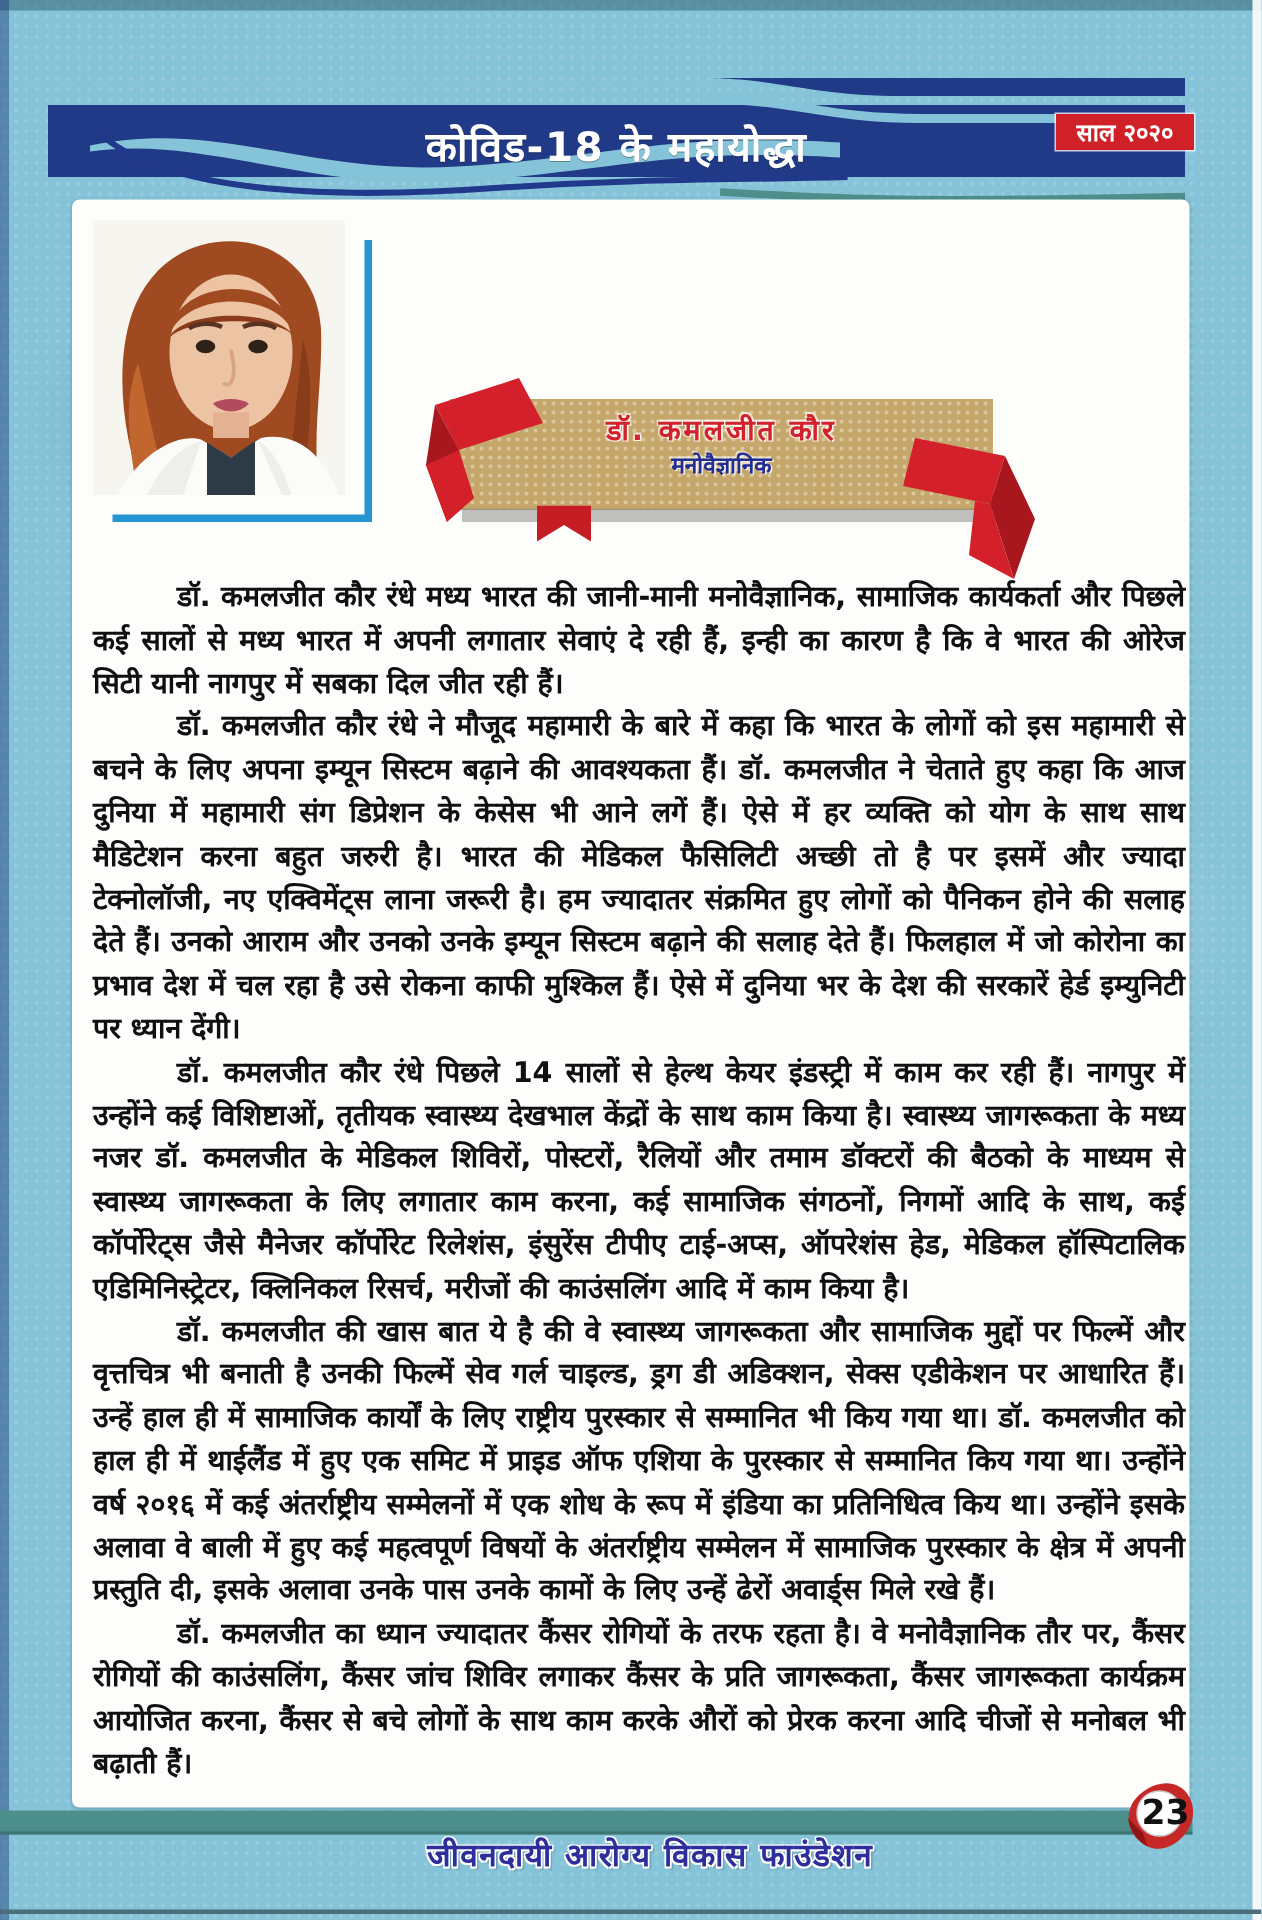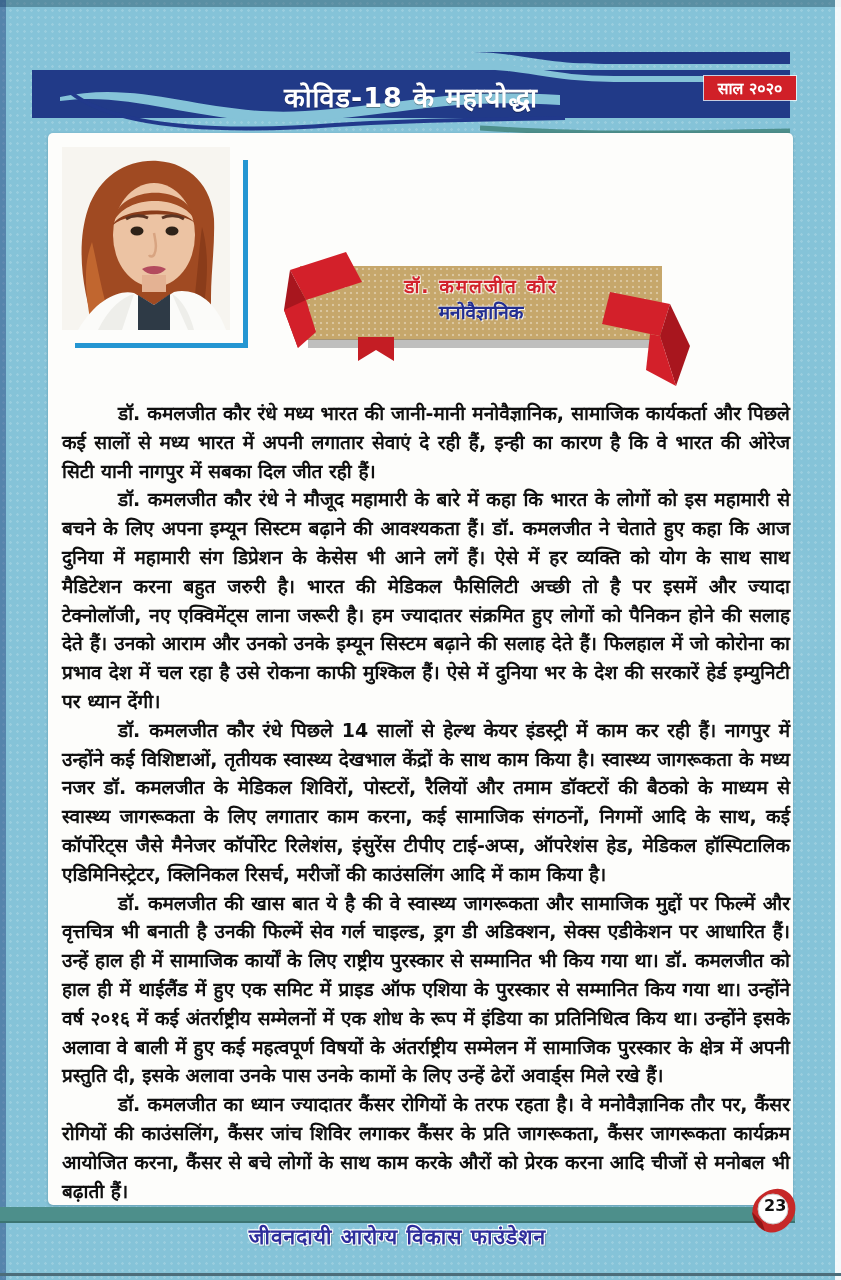--- a/index.html
+++ b/index.html
@@ -41,41 +41,41 @@
   
   .name-banner{position:absolute;left:300px;top:266px;width:362px;height:74px;
     background-color:#c6a76b;
     background-image:radial-gradient(rgba(255,255,255,.35) 1px, transparent 1.6px);
     background-size:6px 6px;z-index:2;}
   .name-banner::after{content:"";position:absolute;left:8px;right:-8px;bottom:-8px;height:9px;
     background:rgba(130,130,130,.5);}
   .name-line{margin-top:7px;text-align:center;font-size:19px;font-weight:800;color:#d2222b;
     letter-spacing:2px;
     text-shadow:1px 1px 0 rgba(255,255,255,.85),-1px -1px 0 rgba(255,255,255,.6),1px -1px 0 rgba(255,255,255,.6),-1px 1px 0 rgba(255,255,255,.6);}
-  .role-line{text-align:center;font-size:19px;font-weight:800;color:#232e91;
+  .role-line{text-align:center;font-size:15px;font-weight:800;color:#232e91;
     text-shadow:1px 1px 0 rgba(255,255,255,.85),-1px -1px 0 rgba(255,255,255,.6);}
   .ribbon{position:absolute;z-index:3;}
   .ribbon-left{left:-18px;top:-18px;}
   .ribbon-right{right:-30px;top:24px;}
   .ribbon-fold{left:58px;bottom:-21px;}
 
   
-  .article{position:absolute;left:62px;top:399px;width:728px;color:#101010;}
+  .article{position:absolute;left:62px;top:384px;width:728px;color:#101010;}
   .article p{margin:0;text-indent:56px;font-size:19px;line-height:28.8px;
     font-weight:700;text-align:justify;}
 
   
   .teal-band{position:absolute;left:0;top:1207px;width:795px;height:14px;
     background:#4d8f8b;border-bottom:2px solid #3c7572;}
   .footer-org{position:absolute;left:0;top:1222px;width:795px;text-align:center;
     font-size:21px;font-weight:800;color:#2d2d9b;letter-spacing:1px;
-    text-shadow:1px 1px 0 #fff,-1px -1px 0 #fff,1px -1px 0 #fff,-1px 1px 0 #fff,2px 2px 1px rgba(0,0,0,.2);}
+    text-shadow:1px 1px 0 #fff,-1px -1px 0 #fff,1px -1px 0 #fff,-1px 1px 0 #fff,2px 2px 1px rgba(0,0,0,.2);padding-left:36px;}
   .page-badge{position:absolute;left:748px;top:1186px;width:50px;height:50px;z-index:4;}
-  .page-badge .num{position:absolute;left:16px;top:10px;width:50px;
-    font-size:16px;font-weight:800;color:#111;}
+  .page-badge .num{position:absolute;left:4px;top:10px;width:50px;text-align:center;
+    font-size:23px;font-weight:800;color:#111;}
 </style>
 </head>
 <body>
 
 <div class="page">
   <div class="edge-top"></div>
   <div class="edge-left"></div>
   <div class="edge-right"></div>
   <div class="edge-bottom"></div>
 

